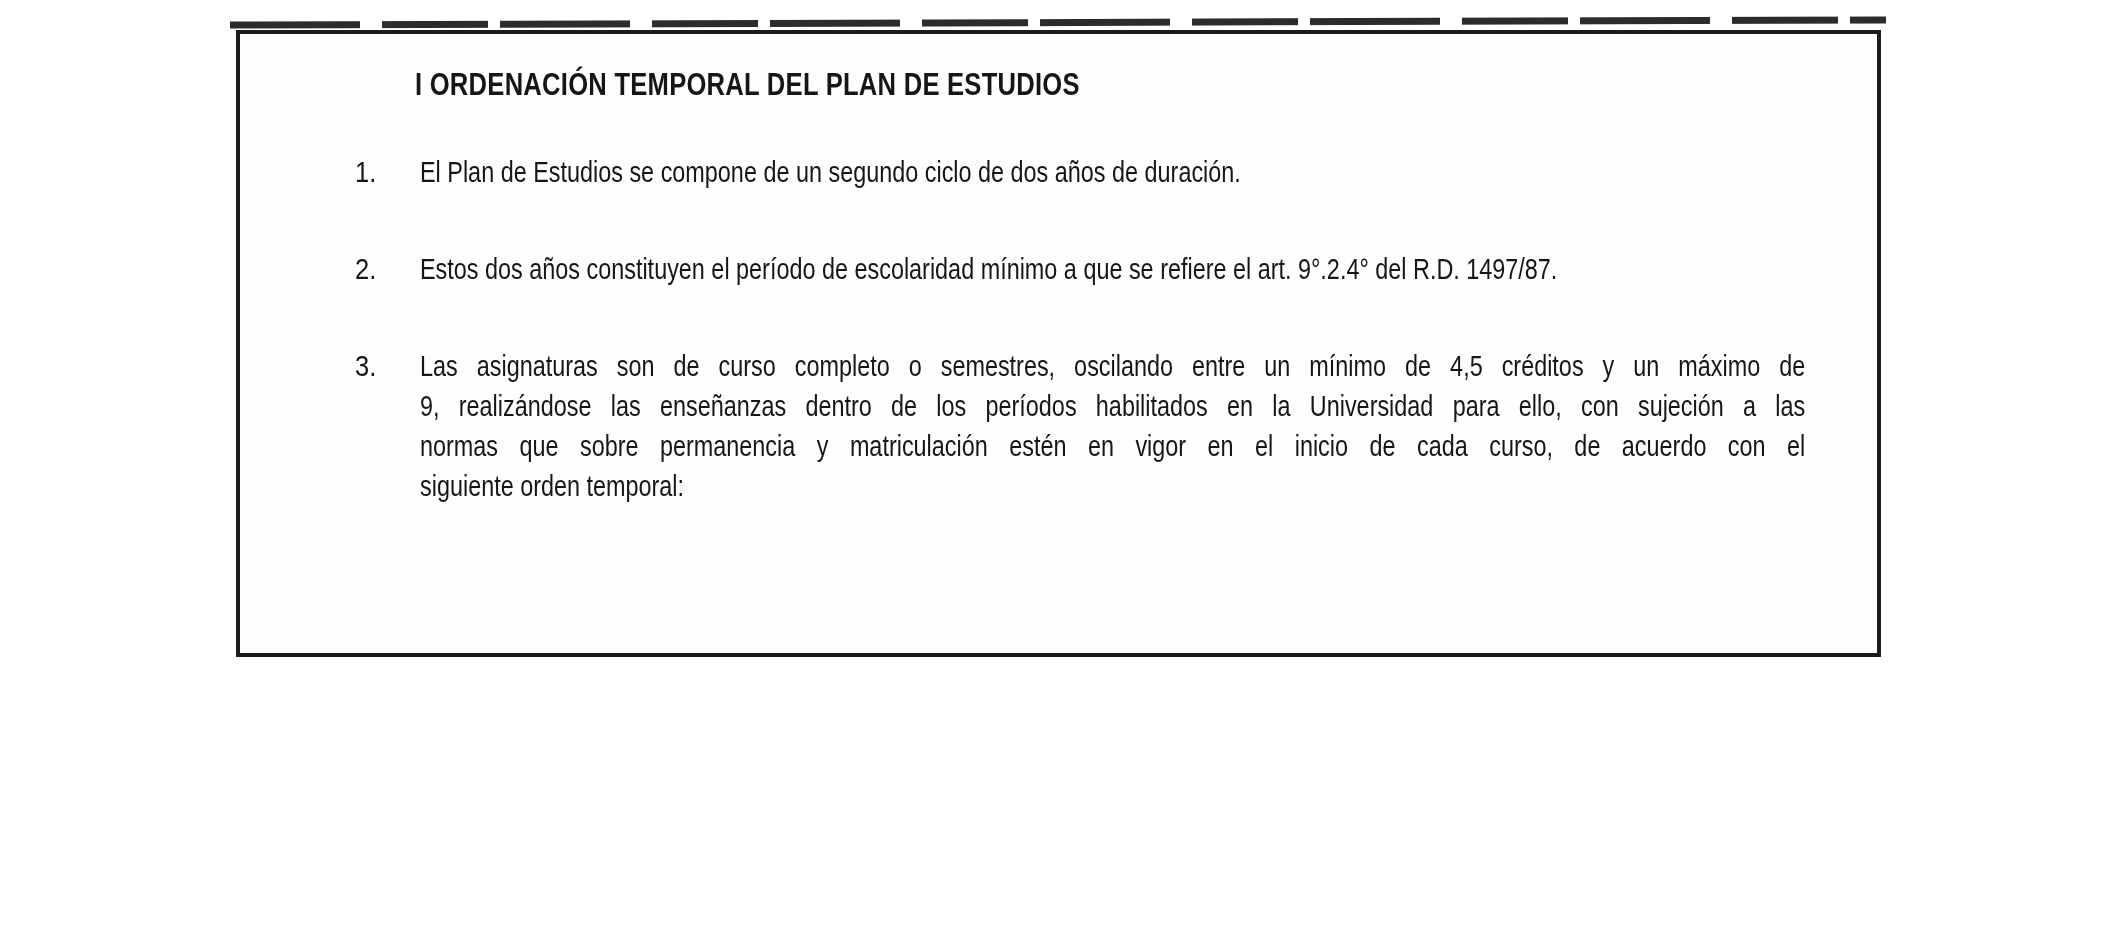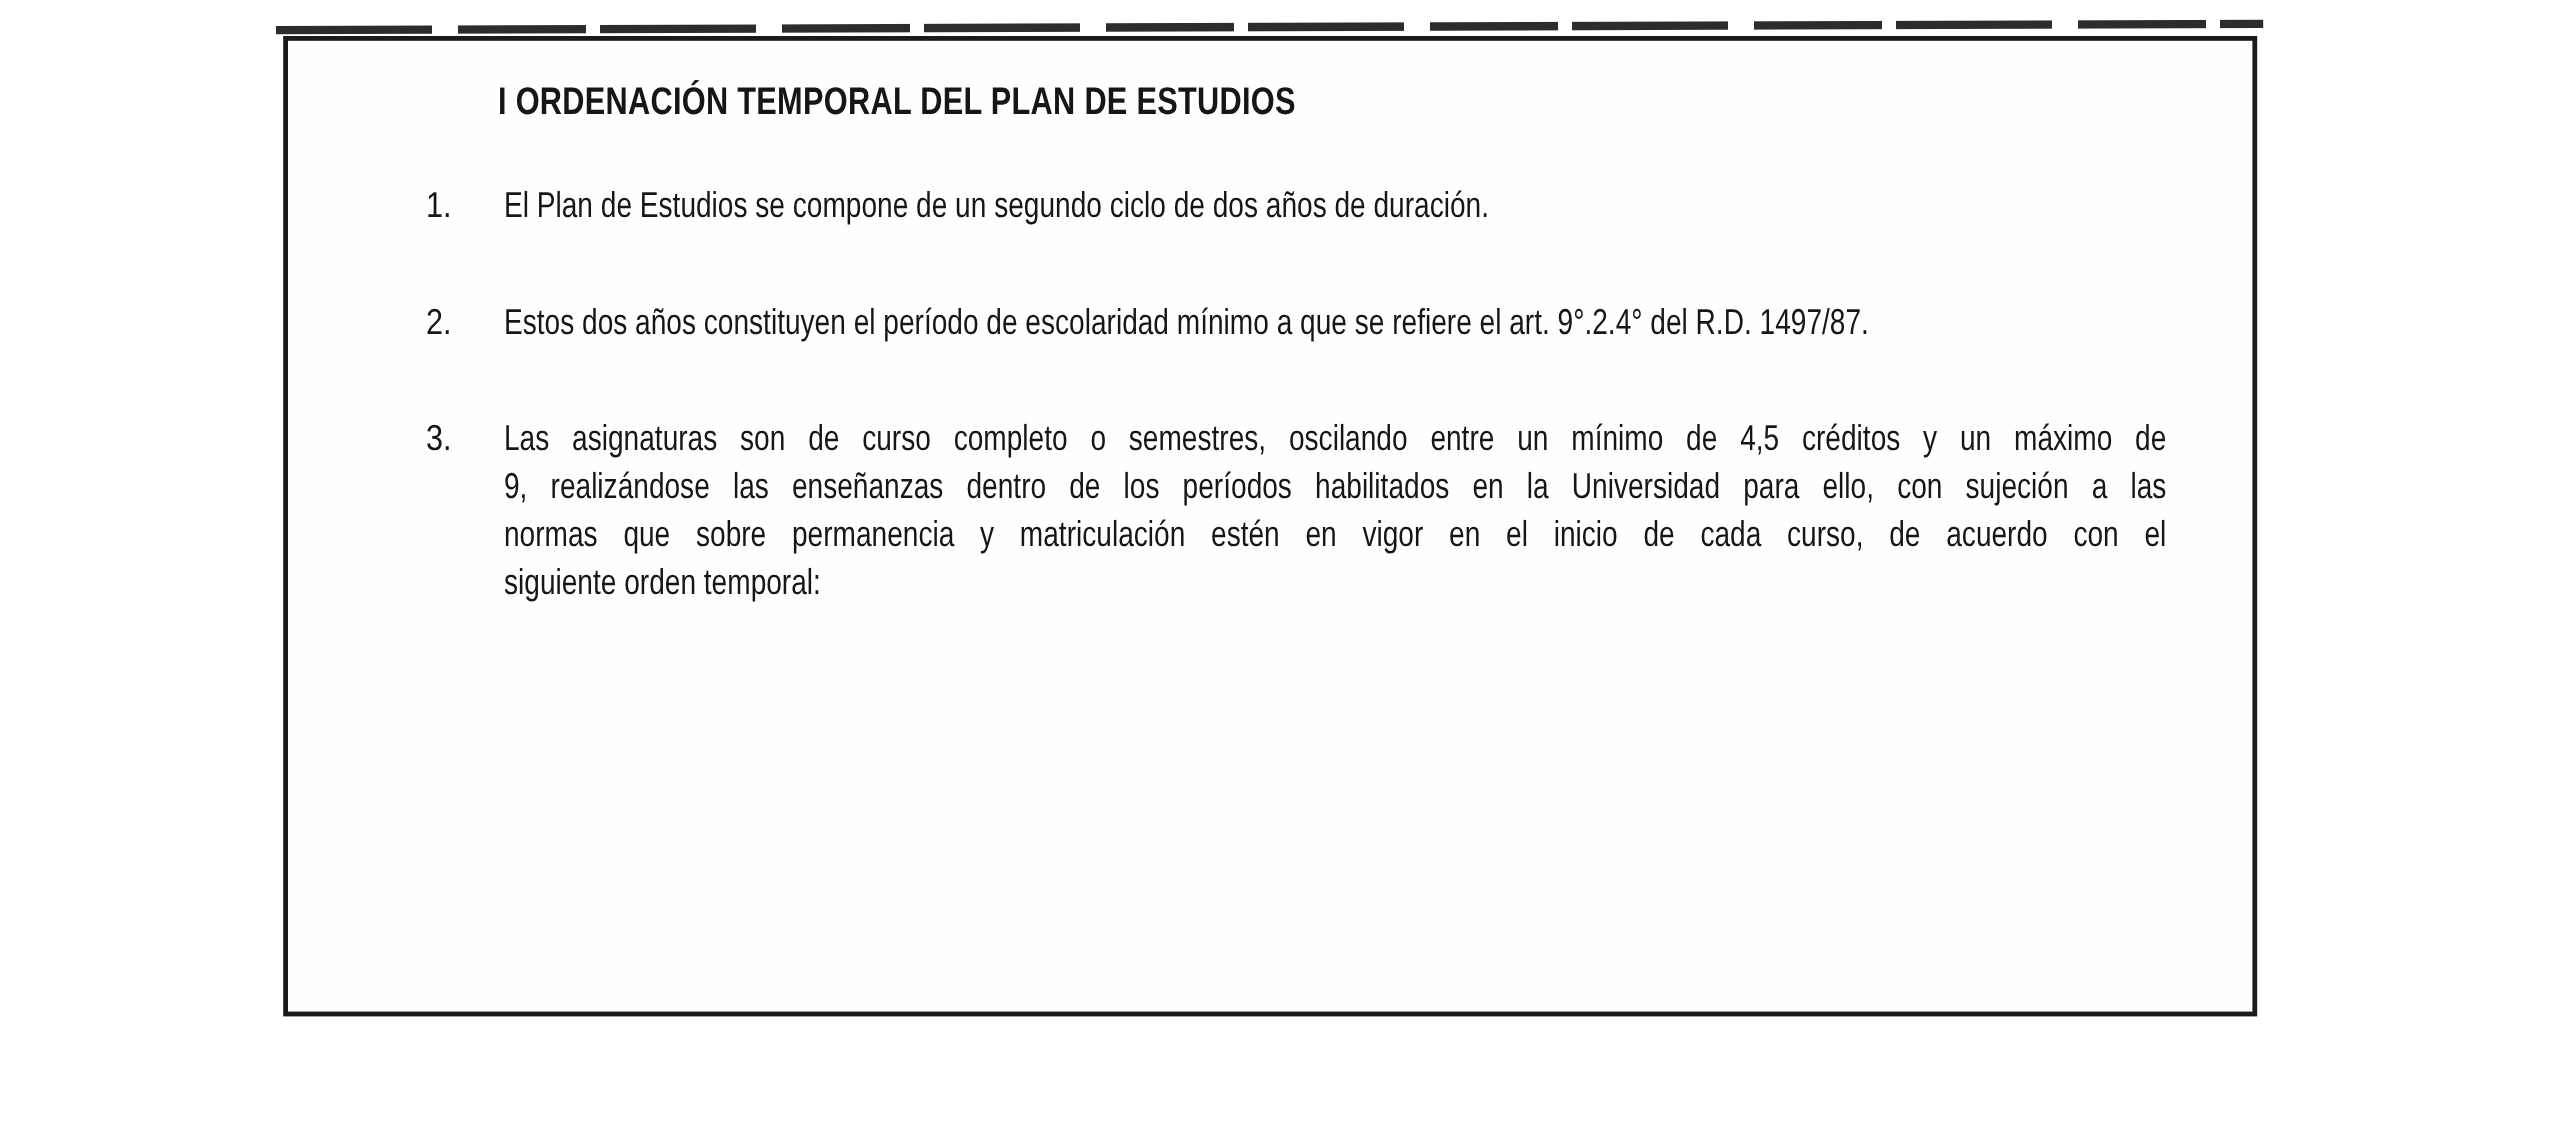--- a/index.html
+++ b/index.html
@@ -29,21 +29,21 @@
       #151515 152px, #151515 258px,
       transparent 258px, transparent 270px);
     transform: rotate(-0.18deg);
     opacity: 0.9;
   }
   .frame {
     position: absolute;
     left: 236px;
     top: 30px;
     width: 1645px;
-    height: 817px;
+    height: 627px;
     border: 4px solid #1b1b1b;
     box-sizing: border-box;
     background: #fefefe;
   }
   .title {
     position: absolute;
     left: 175px;
     top: 32px;
     margin: 0;
     font-size: 32px;

